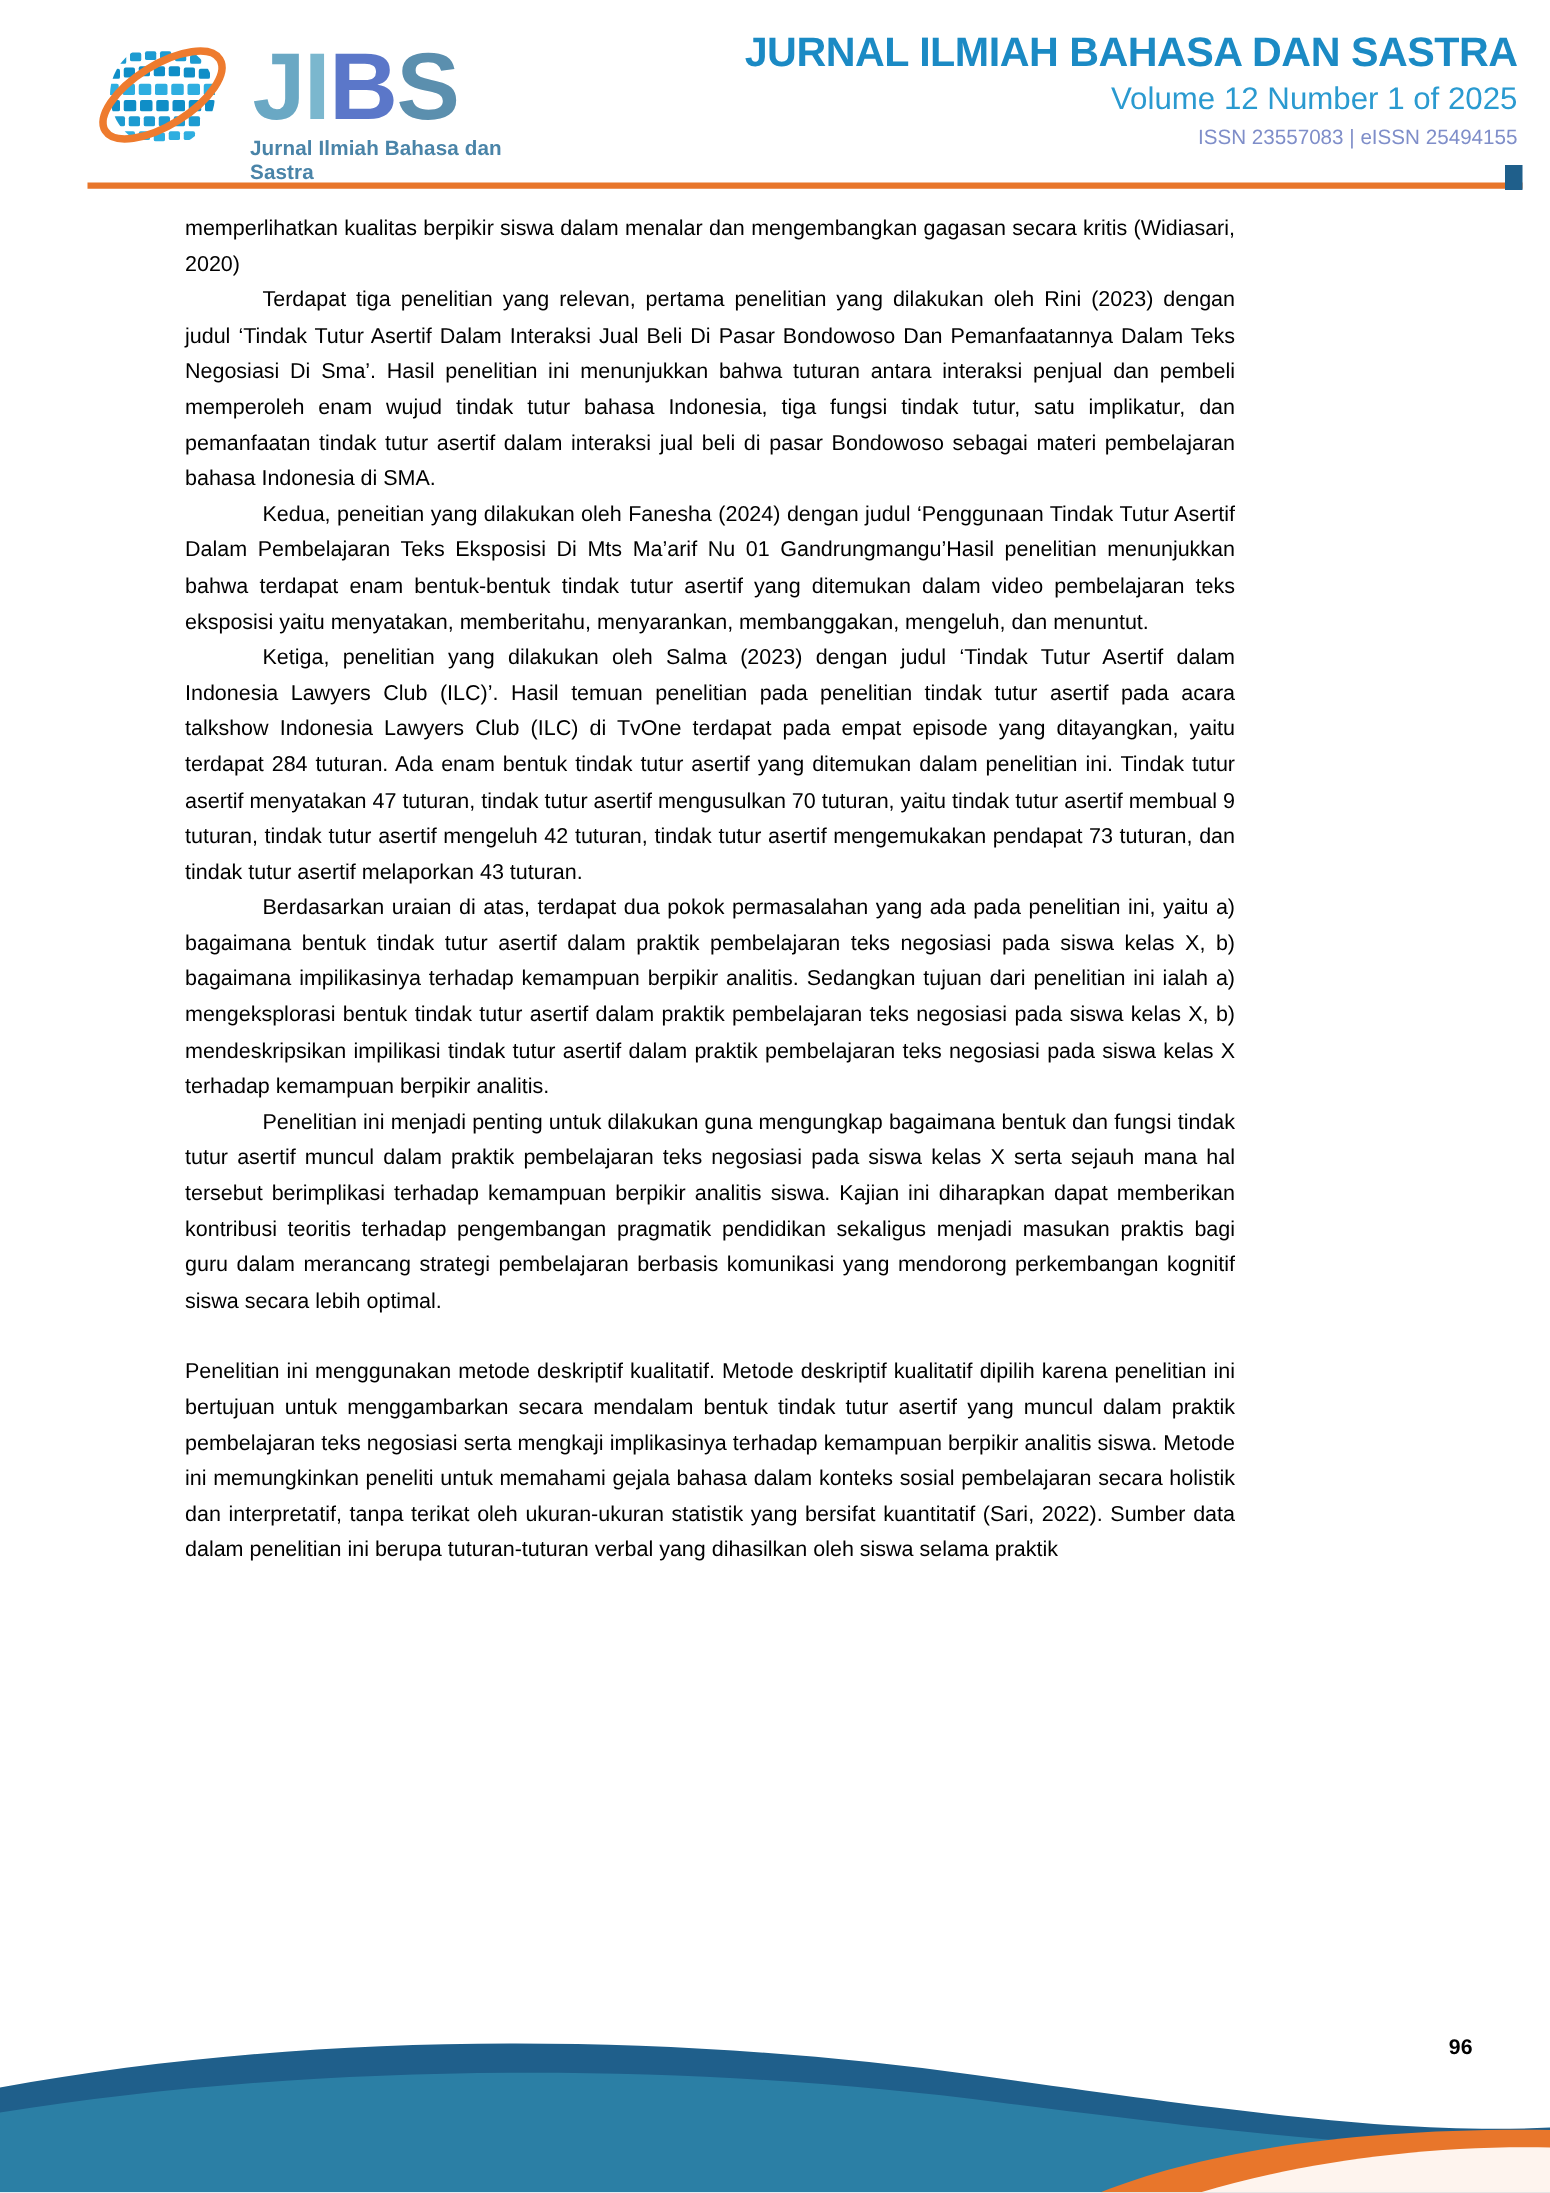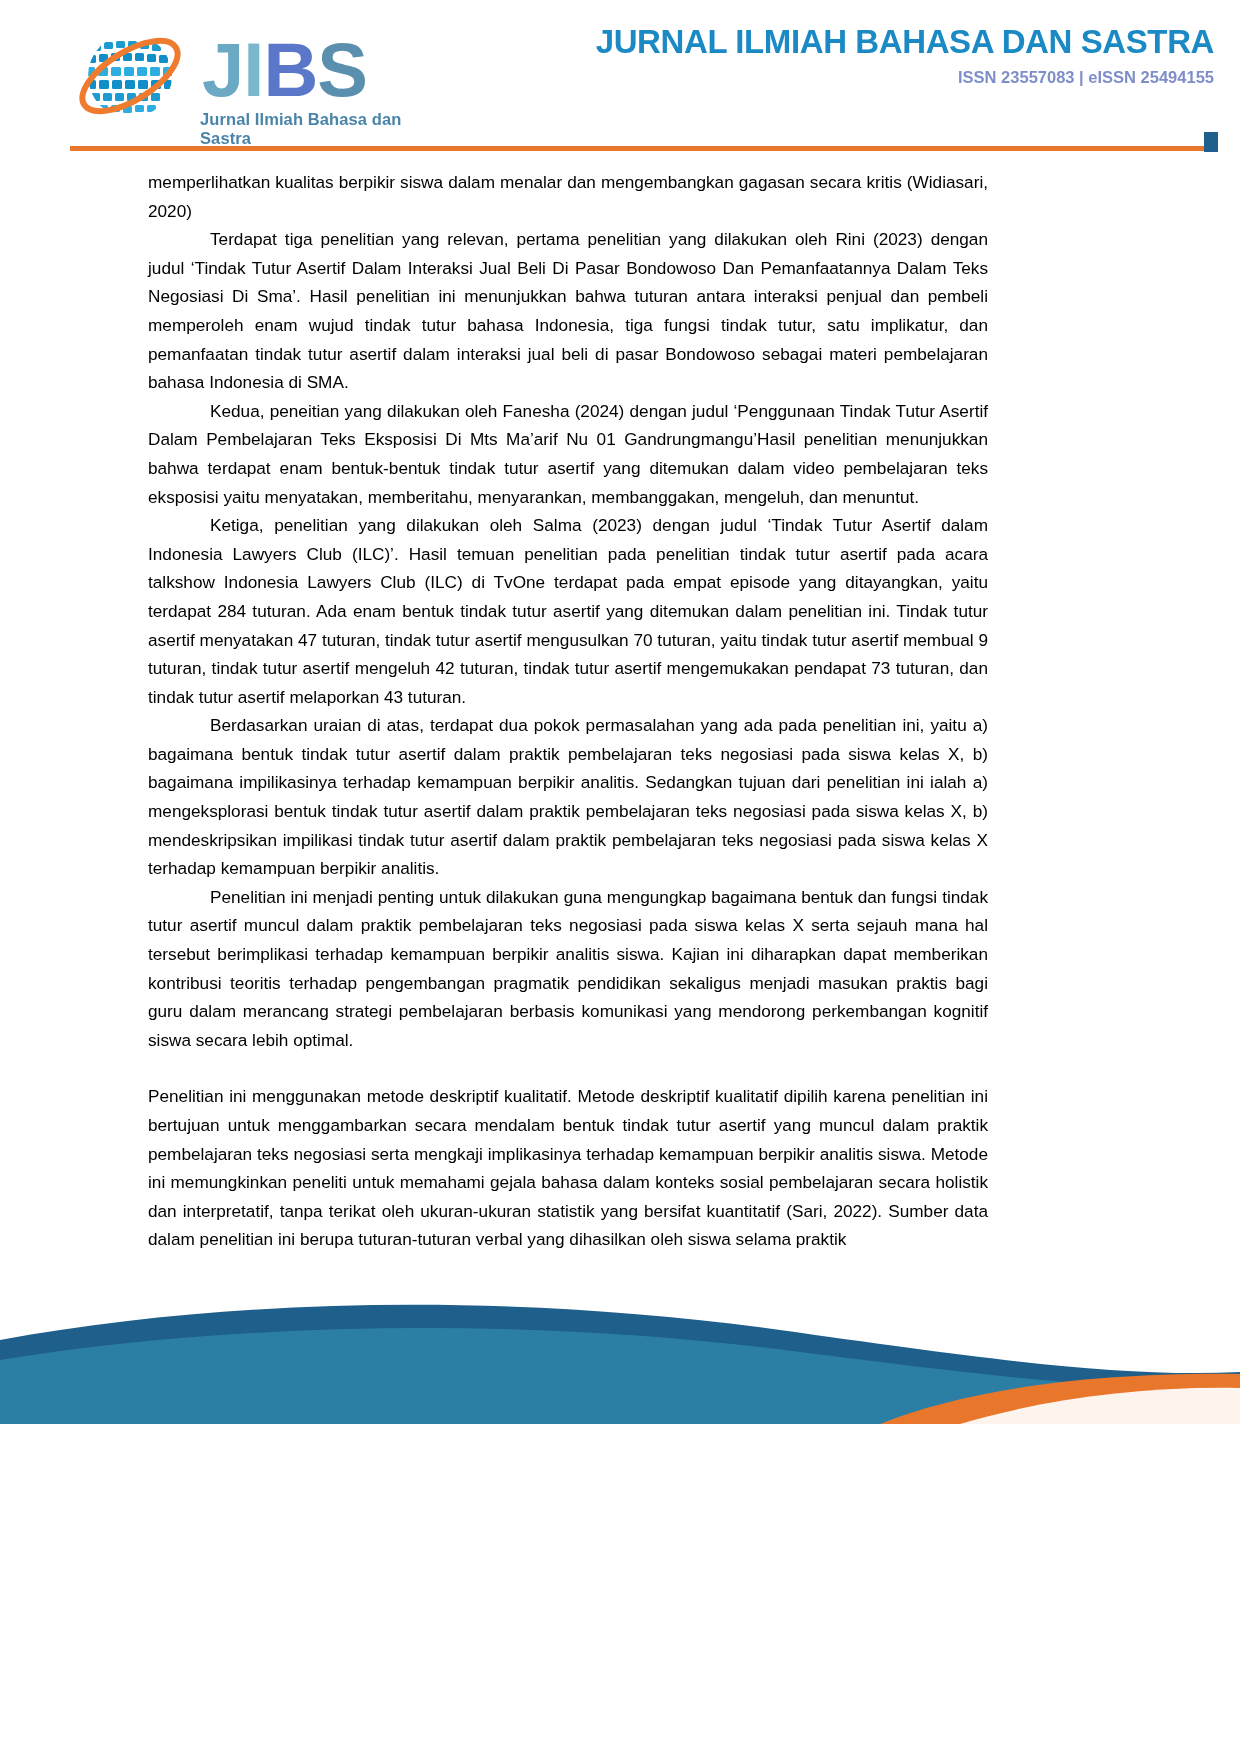--- a/index.html
+++ b/index.html
@@ -7,21 +7,21 @@
     margin: 0;
     padding: 0;
     background: #ffffff;
   }
   body {
     font-family: "Liberation Sans", sans-serif;
   }
   #page {
     position: relative;
     width: 1240px;
-    height: 1424px;
+    height: 1754px;
     background: #ffffff;
     overflow: hidden;
   }
 
   
   #masthead {
     position: absolute;
     top: 0;
     left: 0;
     width: 1240px;
@@ -86,21 +86,20 @@
     color: #2a9ad0;
     line-height: 1.2;
     margin-top: 3px;
     font-weight: normal;
   }
   .hdr-issn {
     font-size: 16.5px;
     color: #7f8ec9;
     line-height: 1.2;
     margin-top: 7px;
-    font-weight: bold;
   }
 
   #header-rule {
     position: absolute;
     left: 70px;
     top: 146px;
     width: 1148px;
     height: 5px;
     background: #e8762b;
   }
@@ -241,20 +240,21 @@
 
       <div class="jibs-word">
         <span class="j">J</span><span class="i">I</span><span class="b">B</span><span class="s">S</span>
       </div>
 
       <div class="logo-tagline">Jurnal Ilmiah Bahasa dan Sastra</div>
     </div>
 
     <div class="header-text">
       <div class="hdr-title">JURNAL ILMIAH BAHASA DAN SASTRA</div>
+      <div class="hdr-volume">Volume 12 Number 1 of 2025</div>
       <div class="hdr-issn">ISSN 23557083 | eISSN 25494155</div>
     </div>
 
     <div id="header-rule"></div>
     <div id="header-rule-cap"></div>
   </div>
 
   <div id="content">
 
     <p class="para">memperlihatkan kualitas berpikir siswa dalam menalar dan mengembangkan gagasan secara kritis (Widiasari, 2020)</p>

